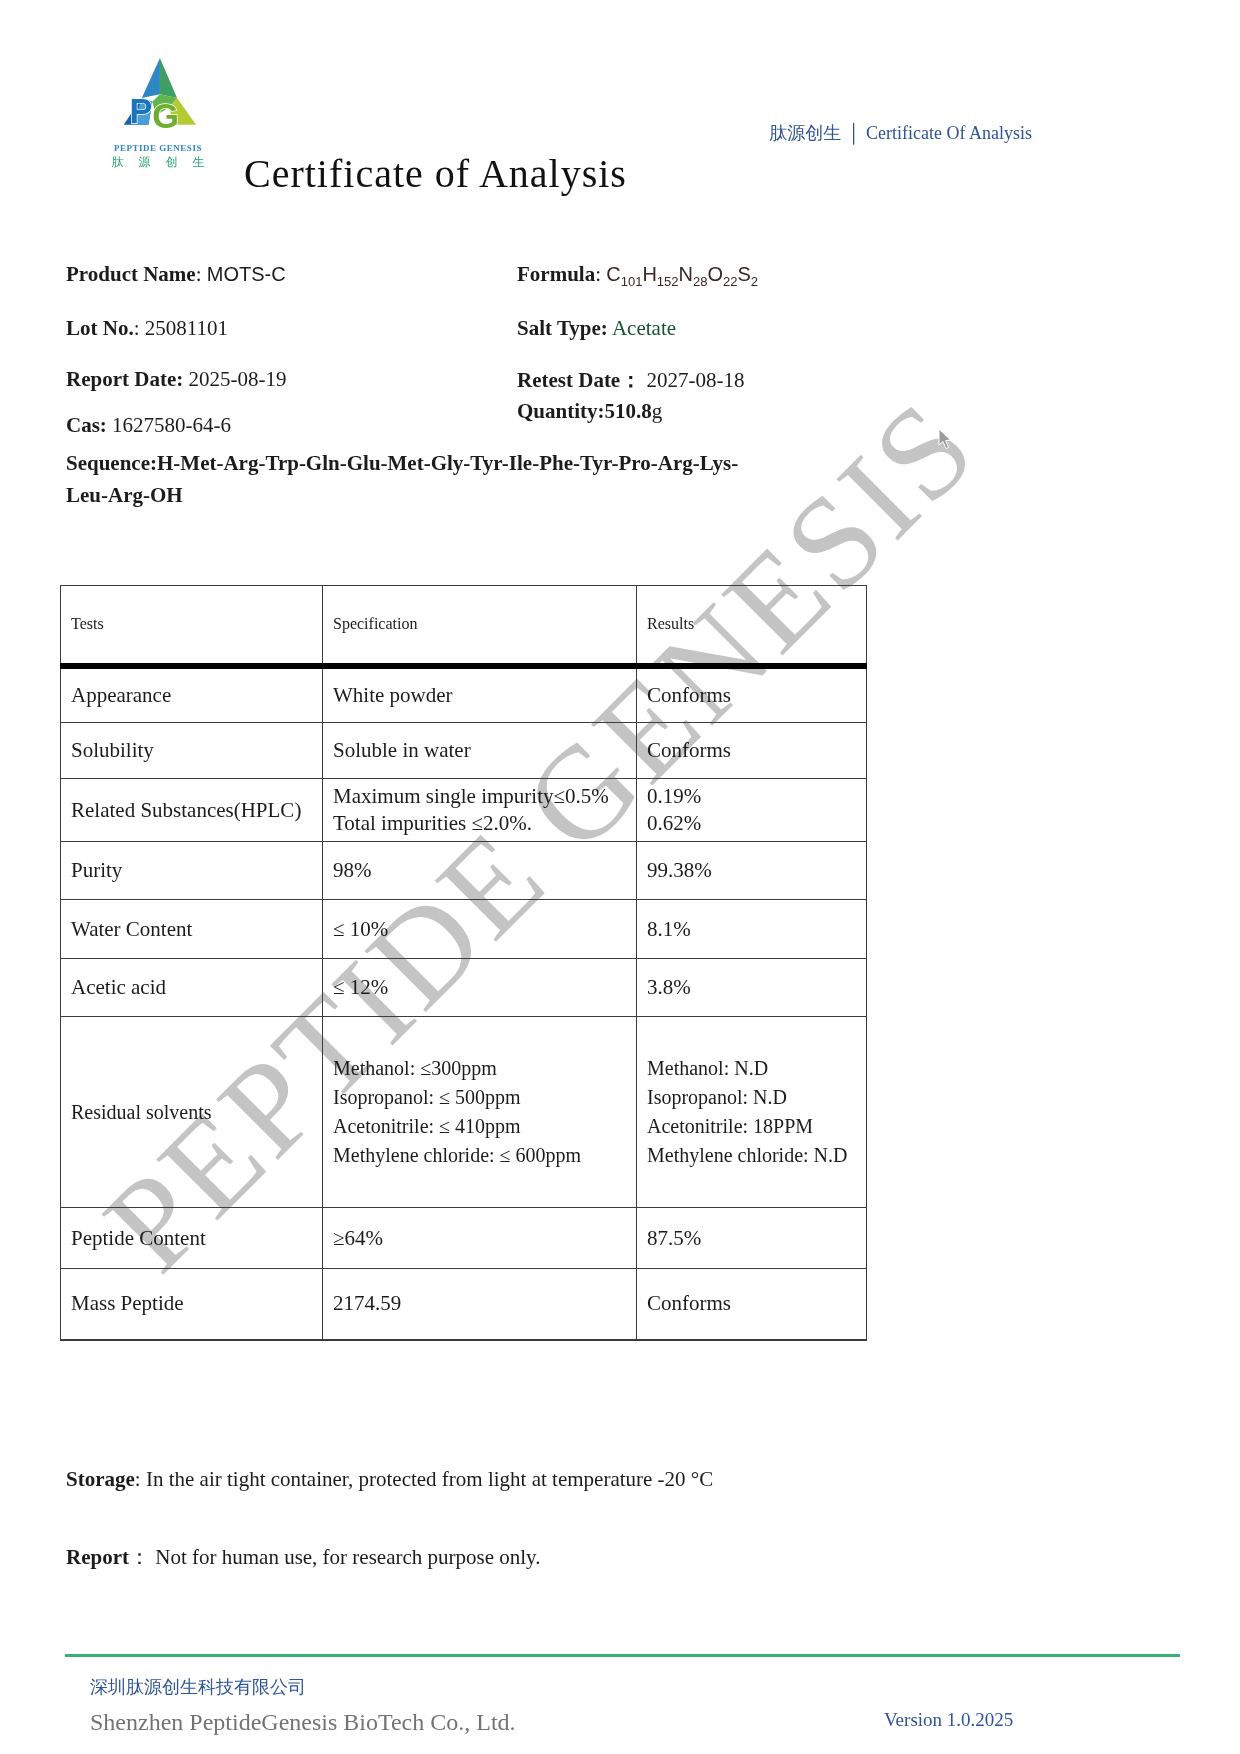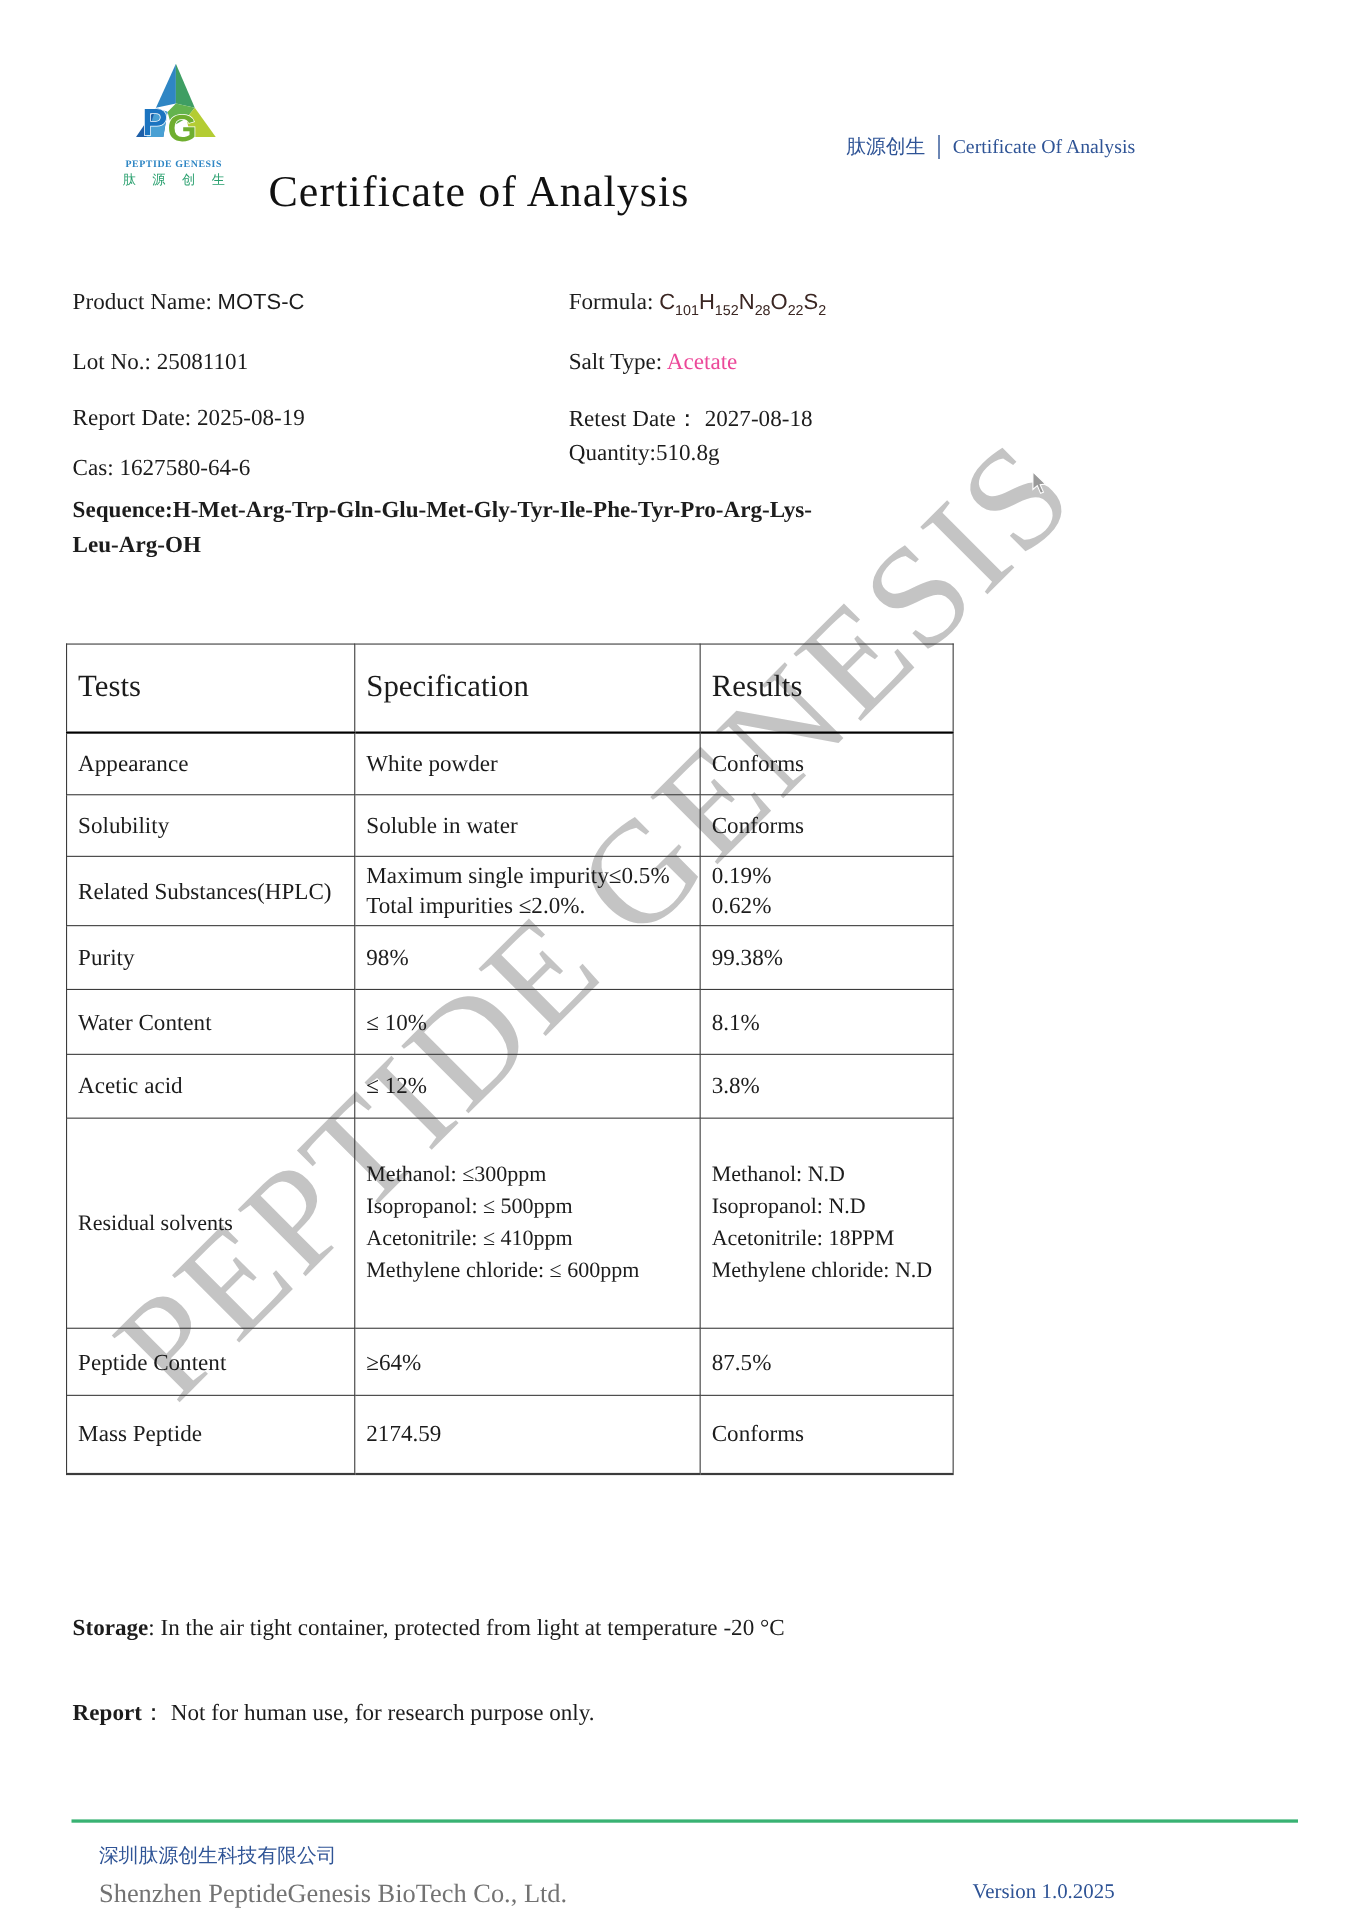--- a/index.html
+++ b/index.html
@@ -29,46 +29,46 @@
     white-space:nowrap;
   }
   .brand-line .bar { padding:0 6px; }
   .doc-title {
     position:absolute; left:244px; top:150px; font-size:40px; letter-spacing:1px;
     color:#111;
   }
 
   
   .field { position:absolute; font-size:21px; white-space:nowrap; }
-  .field b { font-weight:normal; }
+  .field b { font-weight:bold; }
   .val-sans { font-family:"Liberation Sans", sans-serif; font-size:20px; }
   .formula { font-family:"Liberation Sans", sans-serif; font-size:20px; color:#3a2622; }
   .formula sub { font-size:13px; }
-  .val-gray { color:#ec4899; }
+  .val-gray { color:#14532d; }
   .seq {
     position:absolute; left:66px; top:447px; width:780px;
     font-size:21px; font-weight:bold; line-height:32px;
   }
 
   
   .coa-table {
     position:absolute; left:60px; top:585px; width:806px;
     border-collapse:collapse; table-layout:fixed; font-size:21px;
     background:transparent;
   }
   .coa-table col.c1 { width:262px; }
   .coa-table col.c2 { width:314px; }
   .coa-table col.c3 { width:230px; }
   .coa-table th, .coa-table td {
     border:1px solid #3c3c3c; vertical-align:middle;
     padding:4px 6px 4px 10px; font-weight:normal; text-align:left;
     background:transparent;
   }
   .coa-table thead tr { height:80px; }
-  .coa-table thead th { font-size:28px; border-bottom:2px solid #000000; }
+  .coa-table thead th { font-size:16px; border-bottom:6px solid #000000; }
   .coa-table tbody tr.r0 { height:57px; }
   .coa-table tbody tr.r1 { height:56px; }
   .coa-table tbody tr.r2 { height:62px; }
   .coa-table tbody tr.r3 { height:58px; }
   .coa-table tbody tr.r4 { height:59px;margin-left:20px; }
   .coa-table tbody tr.r5 { height:58px; }
   .coa-table tbody tr.r6 { height:191px; }
   .coa-table tbody tr.r7 { height:61px; }
   .coa-table tbody tr.r8 { height:66px; }
   .coa-table tbody tr.r9 { height:71px; }

